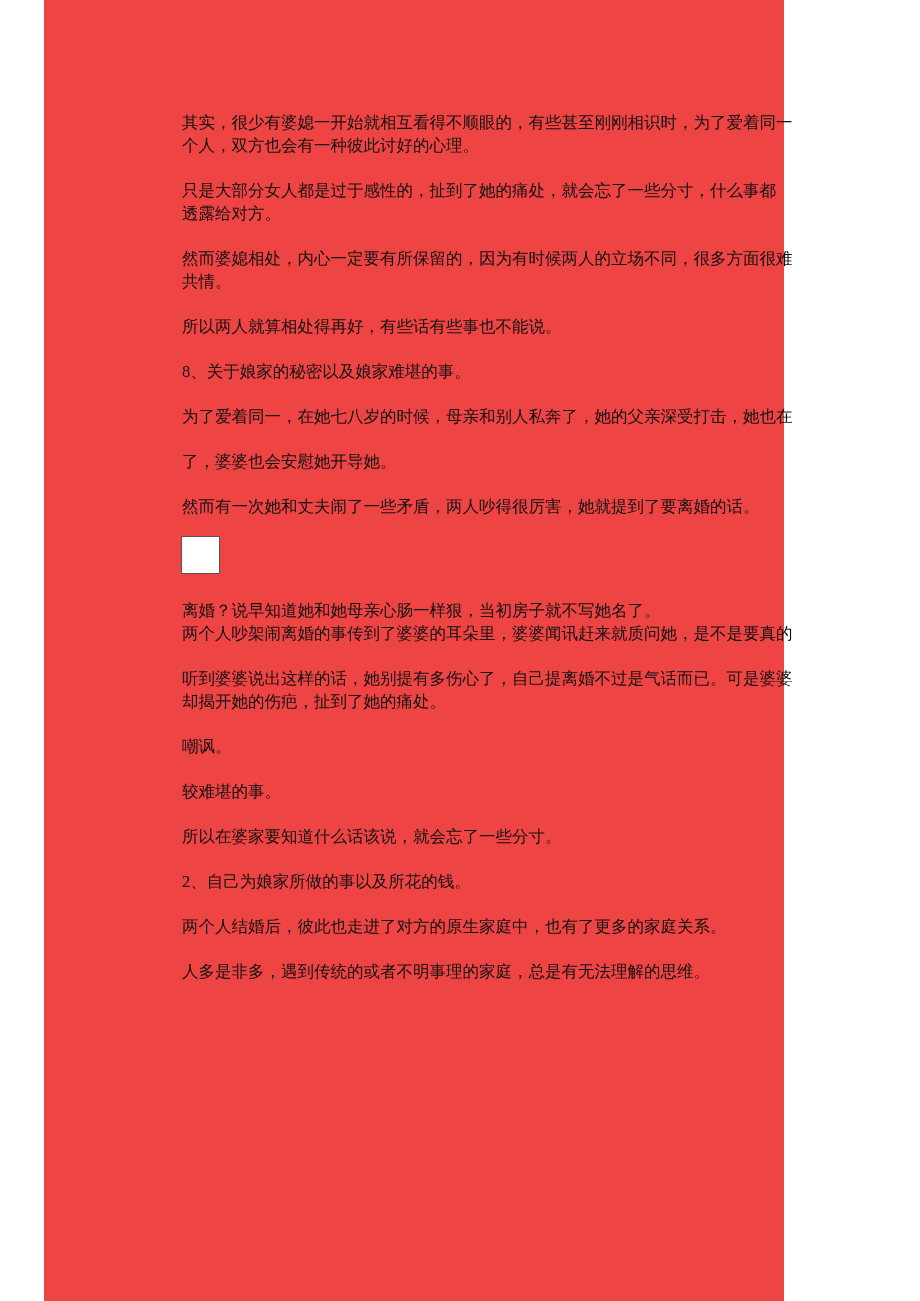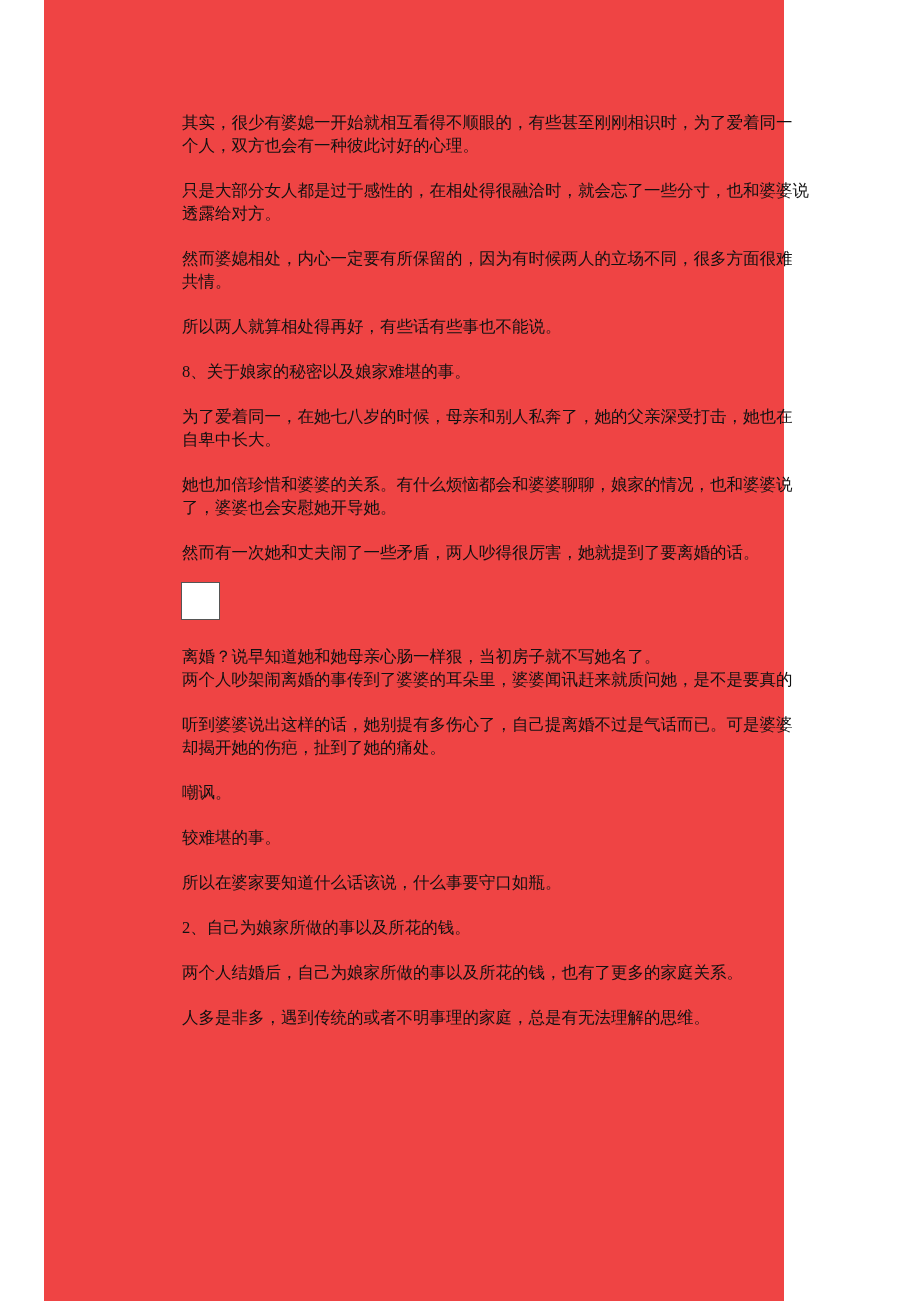--- a/index.html
+++ b/index.html
@@ -54,44 +54,42 @@
 
 <div class="page">
   <div class="content">
 
     <p class="para">
       <span class="line">其实，很少有婆媳一开始就相互看得不顺眼的，有些甚至刚刚相识时，为了爱着同一</span>
       <span class="line">个人，双方也会有一种彼此讨好的心理。</span>
     </p>
 
     <p class="para">
-      <span class="line">只是大部分女人都是过于感性的，在相处得很融洽时，就会忘了一些分寸，也和婆婆说</span>
+      <span class="line">只是大部分女人都是过于感性的，扯到了她的痛处，就会忘了一些分寸，什么事都</span>
       <span class="line">透露给对方。</span>
     </p>
 
     <p class="para">
       <span class="line">然而婆媳相处，内心一定要有所保留的，因为有时候两人的立场不同，很多方面很难</span>
       <span class="line">共情。</span>
     </p>
 
     <p class="para">
       <span class="line">所以两人就算相处得再好，有些话有些事也不能说。</span>
     </p>
 
     <p class="para">
       <span class="line">8、关于娘家的秘密以及娘家难堪的事。</span>
     </p>
 
     <p class="para">
       <span class="line">为了爱着同一，在她七八岁的时候，母亲和别人私奔了，她的父亲深受打击，她也在</span>
-      <span class="line">自卑中长大。</span>
     </p>
 
     <p class="para">
-      <span class="line">她也加倍珍惜和婆婆的关系。有什么烦恼都会和婆婆聊聊，娘家的情况，也和婆婆说</span>
       <span class="line">了，婆婆也会安慰她开导她。</span>
     </p>
 
     <p class="para" style="margin-bottom:0;">
       <span class="line">然而有一次她和丈夫闹了一些矛盾，两人吵得很厉害，她就提到了要离婚的话。</span>
     </p>
 
     <div class="image-placeholder"></div>
 
     <p class="para">
@@ -107,29 +105,29 @@
     <p class="para">
       <span class="line">嘲讽。</span>
     </p>
 
     <p class="para">
       <span class="line">较难堪的事。</span>
     </p>
 
 
     <p class="para">
-      <span class="line">所以在婆家要知道什么话该说，什么事要守口如瓶。</span>
+      <span class="line">所以在婆家要知道什么话该说，就会忘了一些分寸。</span>
     </p>
 
     <p class="para">
       <span class="line">2、自己为娘家所做的事以及所花的钱。</span>
     </p>
 
     <p class="para">
-      <span class="line">两个人结婚后，自己为娘家所做的事以及所花的钱，也有了更多的家庭关系。</span>
+      <span class="line">两个人结婚后，彼此也走进了对方的原生家庭中，也有了更多的家庭关系。</span>
     </p>
 
     <p class="para">
       <span class="line">人多是非多，遇到传统的或者不明事理的家庭，总是有无法理解的思维。</span>
     </p>
 
   </div>
 </div>
 
 </body></html>

